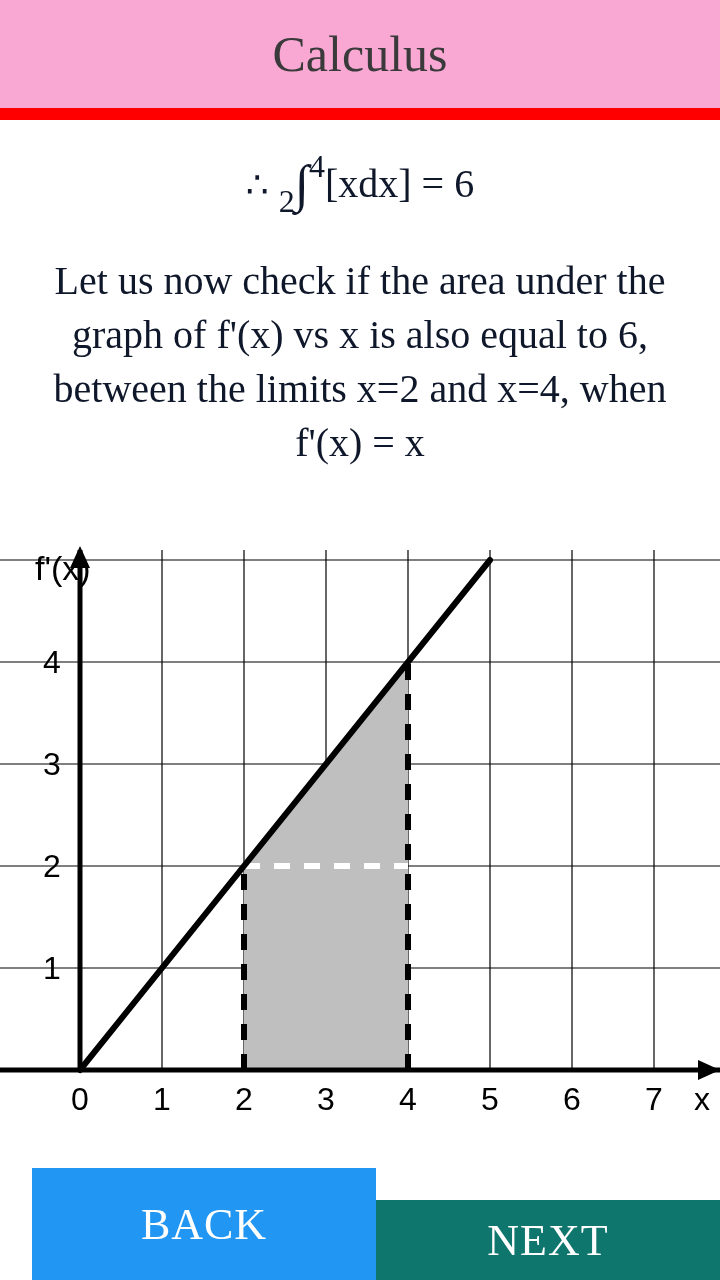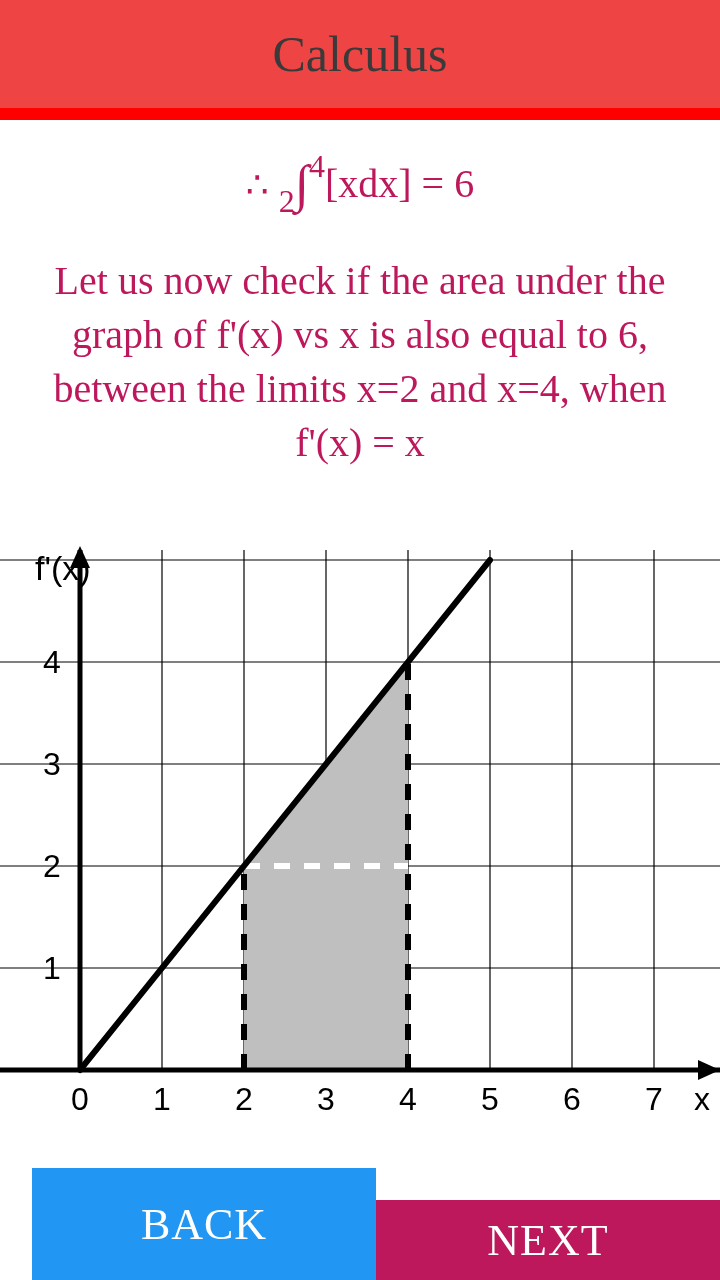--- a/index.html
+++ b/index.html
@@ -6,40 +6,40 @@
   body {
     width: 720px;
     height: 1280px;
     font-family: Georgia, 'Times New Roman', serif;
     display: flex;
     flex-direction: column;
     background: #fff;
     overflow: hidden;
   }
   .header {
-    background: #ef4444;
+    background: #f9a8d4;
     height: 108px;
     display: flex;
     align-items: center;
     justify-content: center;
   }
   .header-title {
     color: #3a3a3a;
     font-size: 50px;
     font-weight: 500;
   }
   .redline {
     height: 12px;
     background: #ff0000;
   }
   .content {
     flex: 1;
     padding: 20px 20px 0 20px;
     text-align: center;
-    color: #be185d;
+    color: #0f172a;
   }
   .equation {
     font-size: 40px;
     margin: 10px 0 40px 0;
     font-family: Georgia, serif;
   }
   .equation .therefore { font-size: 36px; }
   .equation .sub { font-size: 32px; vertical-align: sub; position: relative; top: 6px; }
   .equation .integral { font-size: 52px; position: relative; top: 4px; }
   .equation .sup { font-size: 32px; vertical-align: super; position: relative; top: -6px; }
@@ -63,21 +63,21 @@
     flex: 1;
     display: flex;
     align-items: center;
     justify-content: center;
     font-size: 44px;
     color: #fff;
     font-family: Georgia, serif;
     letter-spacing: 1px;
   }
   .btn-back { background: #2196f3; }
-  .btn-next { background: #be185d; margin-top: 32px; }
+  .btn-next { background: #0f766e; margin-top: 32px; }
 </style>
 </head>
 <body>
 
 <div class="header">
   <span class="header-title">Calculus</span>
 </div>
 <div class="redline"></div>
 
 <div class="content">

